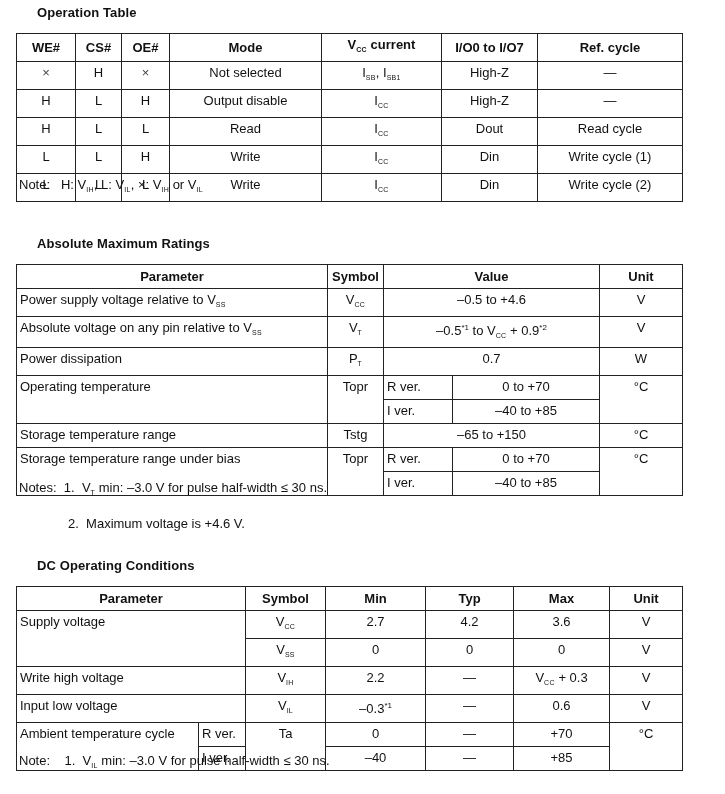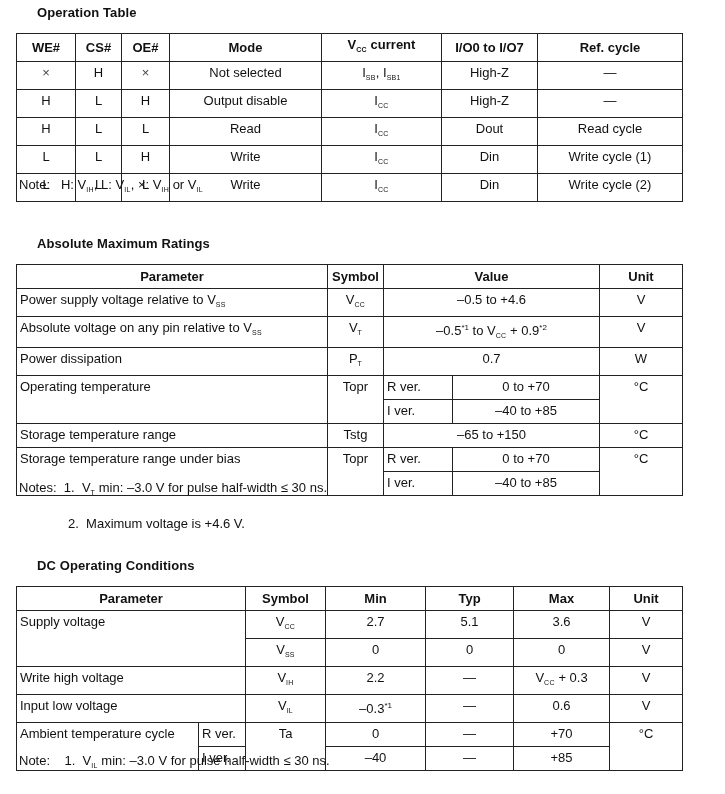--- a/index.html
+++ b/index.html
@@ -188,21 +188,21 @@
     <th>Symbol</th>
     <th>Min</th>
     <th>Typ</th>
     <th>Max</th>
     <th>Unit</th>
   </tr>
   <tr>
     <td colspan="2" rowspan="2" class="l">Supply voltage</td>
     <td><span>V</span><span class="sub">CC</span></td>
     <td>2.7</td>
-    <td>5.1</td>
+    <td>4.2</td>
     <td>3.6</td>
     <td>V</td>
   </tr>
   <tr>
     <td><span>V</span><span class="sub">SS</span></td>
     <td>0</td>
     <td>0</td>
     <td>0</td>
     <td>V</td>
   </tr>

